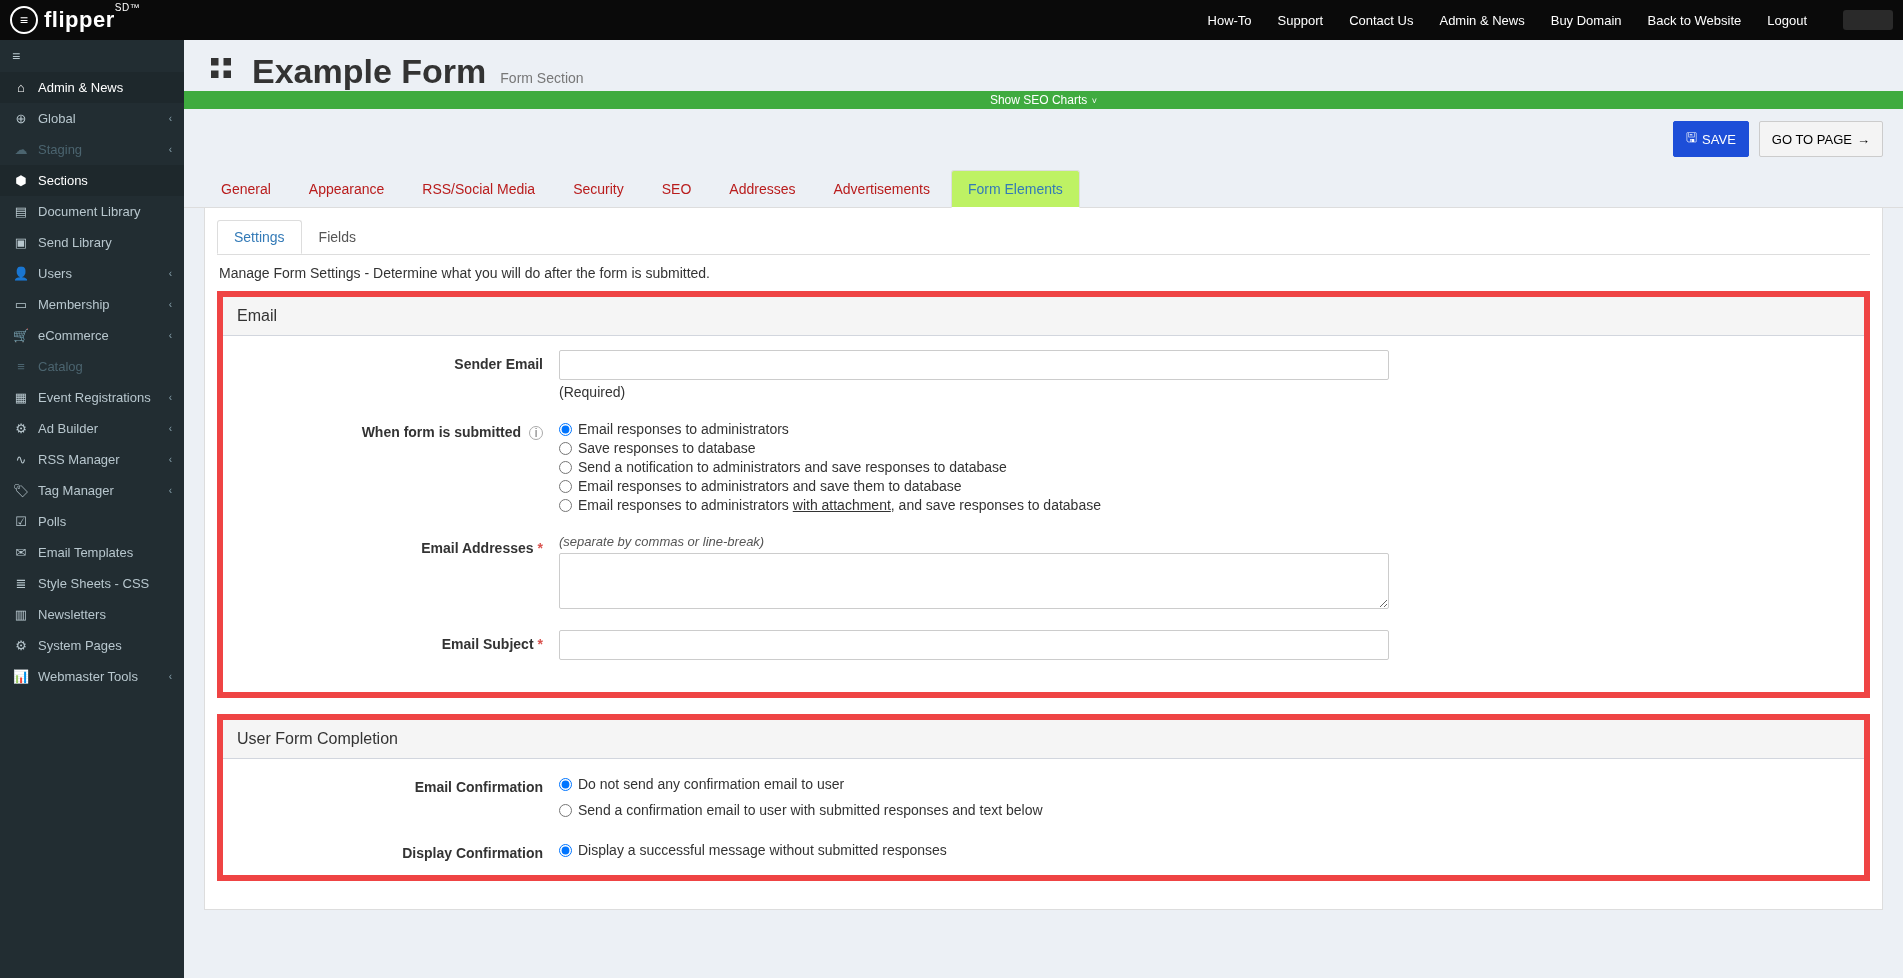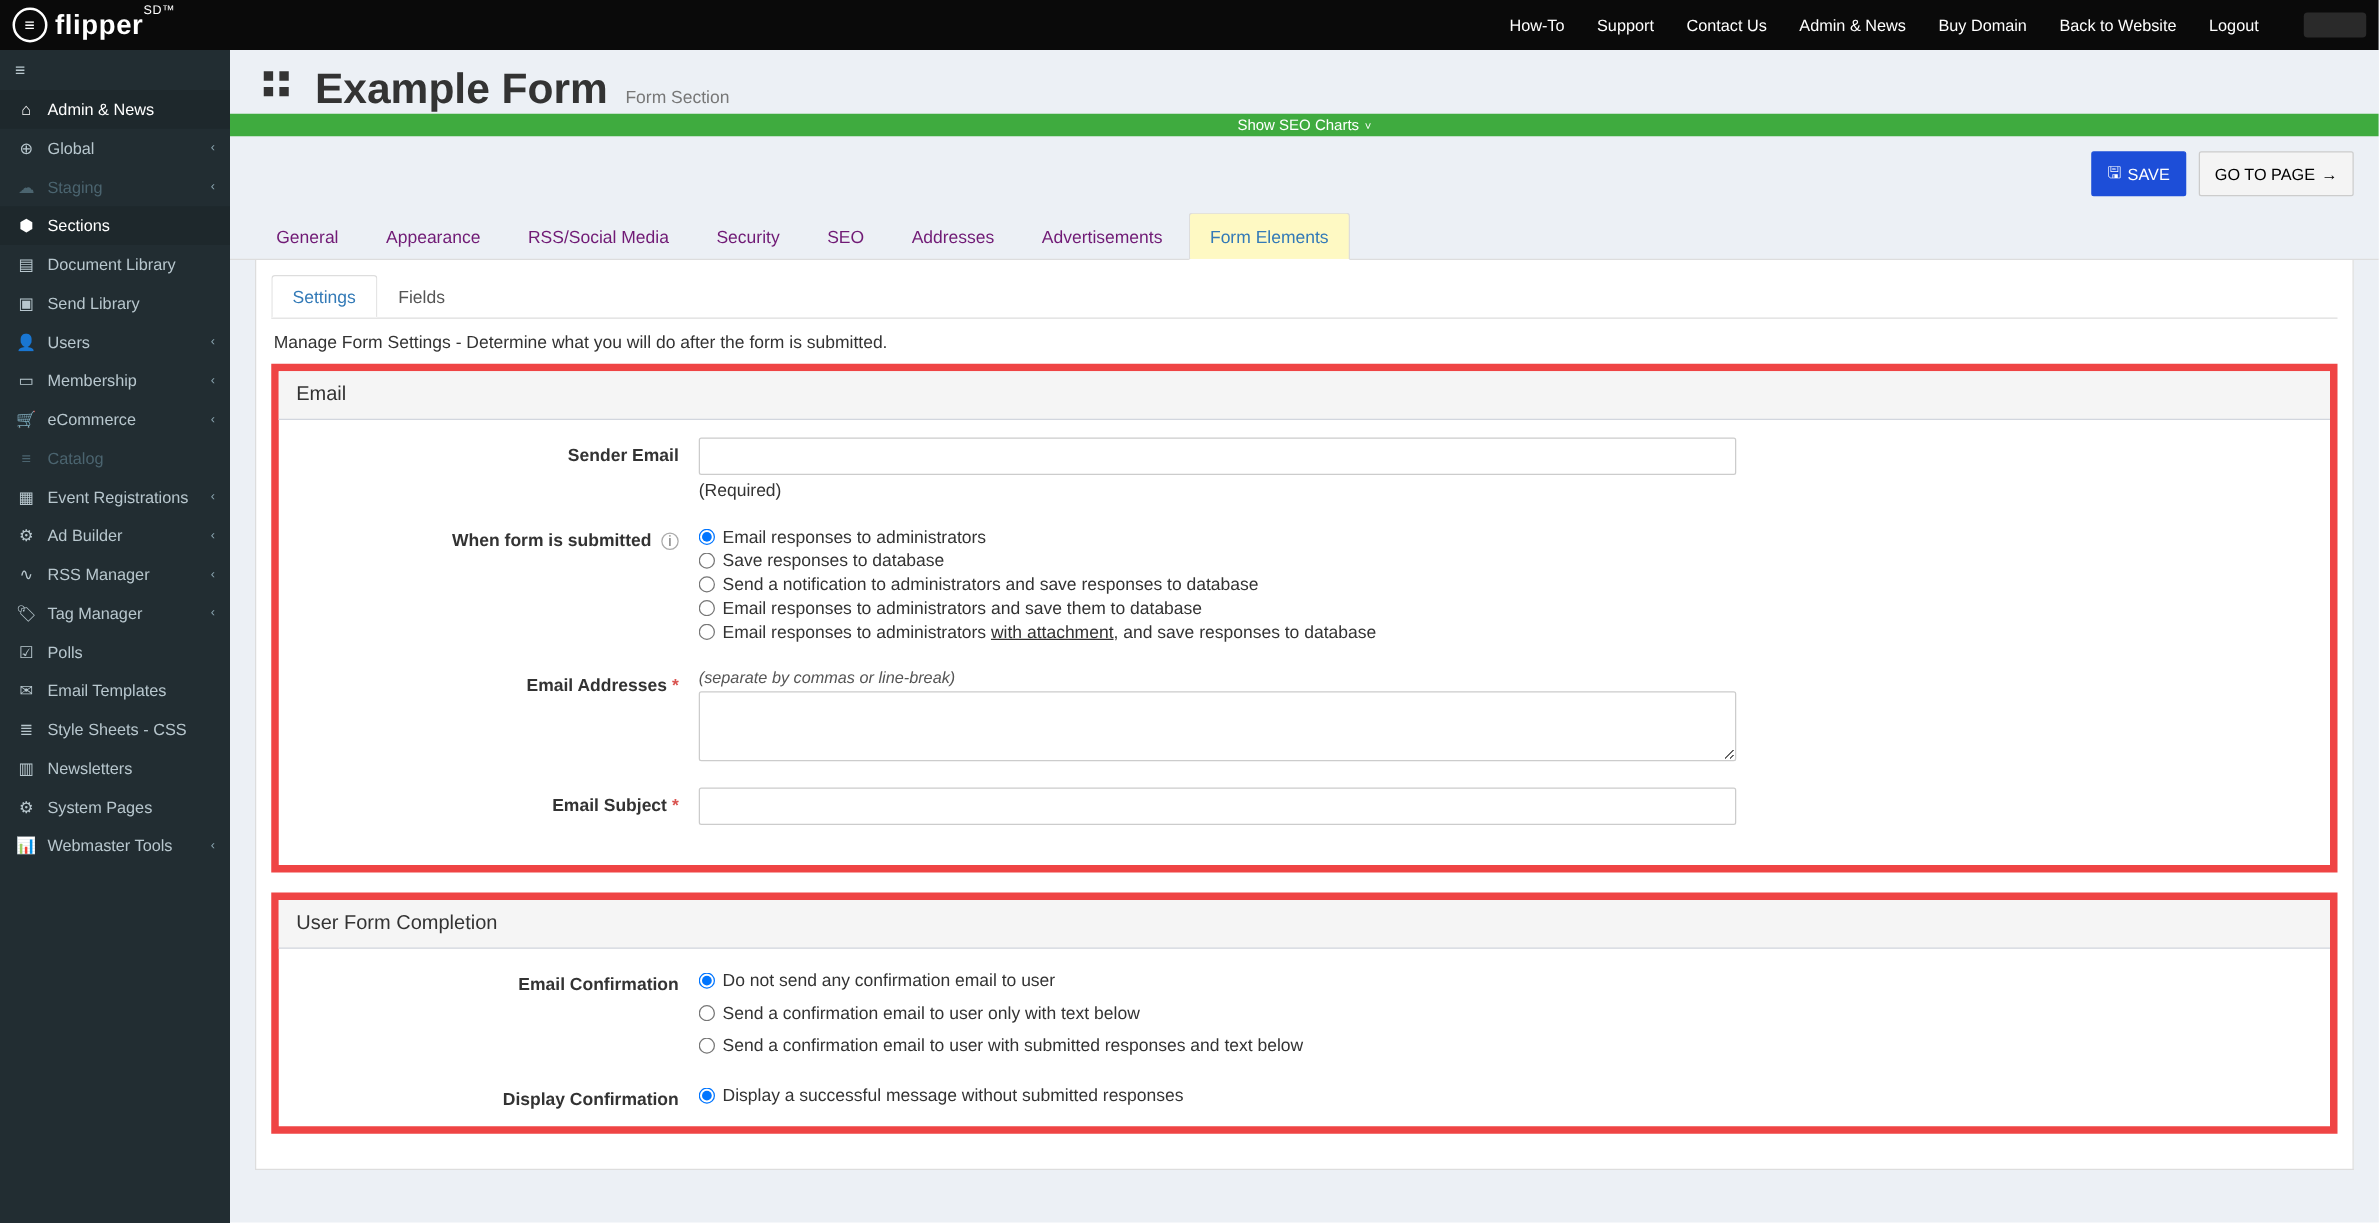--- a/index.html
+++ b/index.html
@@ -35,22 +35,22 @@
 .seo-bar { background: #3fab3f; color: #fff; text-align: center; font-size: 12px; padding: 2px 0; cursor: pointer; }
 .seo-bar .chev-down { font-size: 9px; margin-left: 2px; }
 
 .action-row { display: flex; justify-content: flex-end; padding: 12px 20px; gap: 10px; }
 .btn { padding: 6px 12px; font-size: 13px; border: 1px solid #ccc; background: #fff; border-radius: 2px; cursor: pointer; display: inline-flex; align-items: center; gap: 5px; }
 .btn-primary { background: #1d4ed8; border-color: #1d4ed8; color: #fff; }
 .btn-default { background: #f4f4f4; }
 
 
 .tabs { border-bottom: 1px solid #ddd; padding: 0 20px; display: flex; gap: 4px; }
-.tabs .tab { padding: 10px 16px; font-size: 14px; color: #701a75; border: 1px solid transparent; border-bottom: none; cursor: pointer; position: relative; top: 1px; background: transparent; }
-.tabs .tab.active { border-color: #ddd; border-bottom: 1px solid #fff; background: #fef9c3; color: #3c8dbc; border-radius: 3px 3px 0 0; }
+.tabs .tab { padding: 10px 16px; font-size: 14px; color: #b91c1c; border: 1px solid transparent; border-bottom: none; cursor: pointer; position: relative; top: 1px; background: transparent; }
+.tabs .tab.active { border-color: #ddd; border-bottom: 1px solid #fff; background: #bef264; color: #3c8dbc; border-radius: 3px 3px 0 0; }
 .tabs .tab.active a, .tabs .tab.active { color: #337ab7; }
 
 .panel { background: #fff; margin: 0 20px 20px 20px; border: 1px solid #ddd; border-top: none; padding: 12px; }
 .subtabs { border-bottom: 1px solid #ddd; display: flex; }
 .subtabs .subtab { padding: 8px 16px; border: 1px solid transparent; border-bottom: none; cursor: pointer; font-size: 14px; color: #555; }
 .subtabs .subtab.active { border-color: #ddd; border-bottom: 1px solid #fff; background: #fff; color: #337ab7; border-radius: 3px 3px 0 0; }
 .desc { padding: 10px 2px; font-size: 14px; color: #333; }
 
 
 .card { border: 6px solid #ef4444; margin-bottom: 16px; }
@@ -301,24 +301,20 @@
 
         <div class="form-row">
           <div class="form-label">Email Confirmation</div>
           <div class="form-field">
             <div class="radio-row">
                 <input type="radio" name="econf" checked="" style="">
                 <label>Do not send any confirmation email to user</label>
               </div>
             <div class="radio-row" style="margin-top:10px;">
                 <input type="radio" name="econf" style="">
-                <label>Send a confirmation email to user only with text below</label>
-              </div>
-            <div class="radio-row" style="margin-top:10px;">
-                <input type="radio" name="econf" style="">
                 <label>Send a confirmation email to user with submitted responses and text below</label>
               </div>
           </div>
         </div>
 
         <div class="form-row" style="margin-bottom:0;">
           <div class="form-label">Display Confirmation</div>
           <div class="form-field">
             <div class="radio-row">
                 <input type="radio" name="dconf" checked="" style="">

